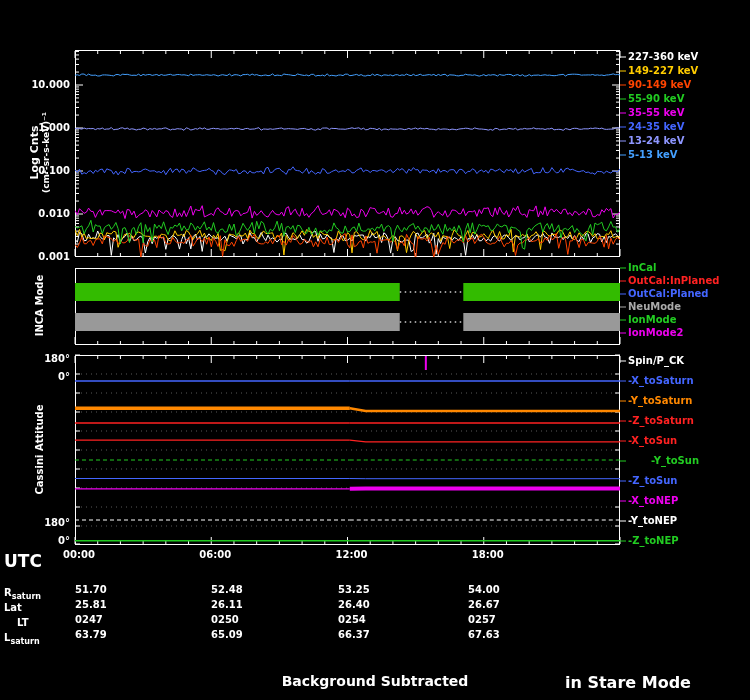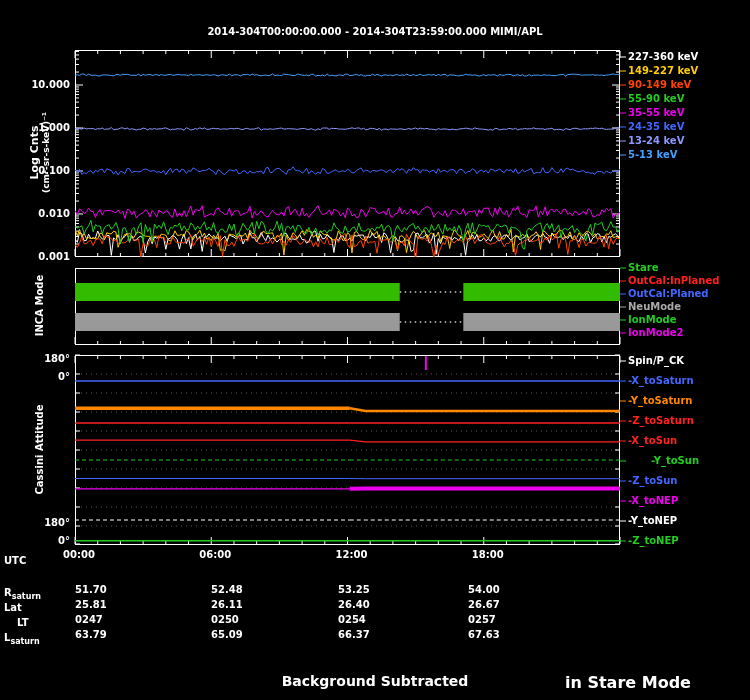--- a/index.html
+++ b/index.html
@@ -326,50 +326,49 @@
       <line x1="620" y1="401" x2="626" y2="401" stroke="#ff8800"></line>
       <line x1="620" y1="421" x2="626" y2="421" stroke="#ff2222"></line>
       <line x1="620" y1="441" x2="626" y2="441" stroke="#ff2222"></line>
       <line x1="620" y1="461" x2="626" y2="461" stroke="#22cc22"></line>
       <line x1="620" y1="481" x2="626" y2="481" stroke="#4466ff"></line>
       <line x1="620" y1="501" x2="626" y2="501" stroke="#ee00ee"></line>
       <line x1="620" y1="521" x2="626" y2="521" stroke="#ffffff"></line>
       <line x1="620" y1="541" x2="626" y2="541" stroke="#22cc22"></line>
     </svg>
 
-  <div class="subtitle">2014-304T00:00:00.000 - 2014-304T23:59:00.000 MIMI/APL</div>
 
   <div class="rot" style="left:-66px; top:141px; width:210px;">
     <div style="font-size:11px">Log Cnts</div>
     <div class="units">(cm²-sr-s-keV)⁻¹</div>
   </div>
 
   <div class="rot" style="left:-36px; top:300px; width:150px; font-size:10px;">INCA Mode</div>
 
   <div class="rot" style="left:-36px; top:444px; width:150px; font-size:10px;">Cassini Attitude</div>
 
-  <div class="abs" style="left:4px; top:555px; font-size:10px;">UTC</div>
+  <div class="abs" style="left:4px; top:555px; font-size:17px;">UTC</div>
 
   <div class="footer-center">Background Subtracted</div>
   <div class="footer-right">in Stare Mode</div>
 
 <div class="abs" style="left: 18px; top: 79px; width: 52px; text-align: right;">10.000</div>
     <div class="abs" style="left: 18px; top: 122px; width: 52px; text-align: right;">1.000</div>
     <div class="abs" style="left: 18px; top: 165px; width: 52px; text-align: right;">0.100</div>
     <div class="abs" style="left: 18px; top: 208px; width: 52px; text-align: right;">0.010</div>
     <div class="abs" style="left: 18px; top: 251px; width: 52px; text-align: right;">0.001</div>
     <div class="abs" style="left: 628px; top: 51px; color: rgb(255, 255, 255);">227-360 keV</div>
     <div class="abs" style="left: 628px; top: 65px; color: rgb(255, 204, 0);">149-227 keV</div>
     <div class="abs" style="left: 628px; top: 79px; color: rgb(255, 68, 0);">90-149 keV</div>
     <div class="abs" style="left: 628px; top: 93px; color: rgb(34, 204, 34);">55-90 keV</div>
     <div class="abs" style="left: 628px; top: 107px; color: rgb(238, 0, 238);">35-55 keV</div>
     <div class="abs" style="left: 628px; top: 121px; color: rgb(68, 102, 255);">24-35 keV</div>
     <div class="abs" style="left: 628px; top: 135px; color: rgb(142, 150, 255);">13-24 keV</div>
     <div class="abs" style="left: 628px; top: 149px; color: rgb(68, 160, 255);">5-13 keV</div>
-    <div class="abs" style="left: 628px; top: 262px; color: rgb(34, 204, 34);">Stare</div>
+    <div class="abs" style="left: 628px; top: 262px; color: rgb(34, 204, 34);">InCal</div>
     <div class="abs" style="left: 628px; top: 275px; color: rgb(255, 34, 34);">OutCal:InPlaned</div>
     <div class="abs" style="left: 628px; top: 288px; color: rgb(68, 102, 255);">OutCal:Planed</div>
     <div class="abs" style="left: 628px; top: 301px; color: rgb(170, 170, 170);">NeuMode</div>
     <div class="abs" style="left: 628px; top: 314px; color: rgb(34, 204, 34);">IonMode</div>
     <div class="abs" style="left: 628px; top: 327px; color: rgb(238, 0, 238);">IonMode2</div>
     <div class="abs" style="left: 628px; top: 355px; color: rgb(255, 255, 255);">Spin/P_CK</div>
     <div class="abs" style="left: 628px; top: 375px; color: rgb(68, 102, 255);">-X_toSaturn</div>
     <div class="abs" style="left: 628px; top: 395px; color: rgb(255, 136, 0);">-Y_toSaturn</div>
     <div class="abs" style="left: 628px; top: 415px; color: rgb(255, 34, 34);">-Z_toSaturn</div>
     <div class="abs" style="left: 628px; top: 435px; color: rgb(255, 34, 34);">-X_toSun</div>

